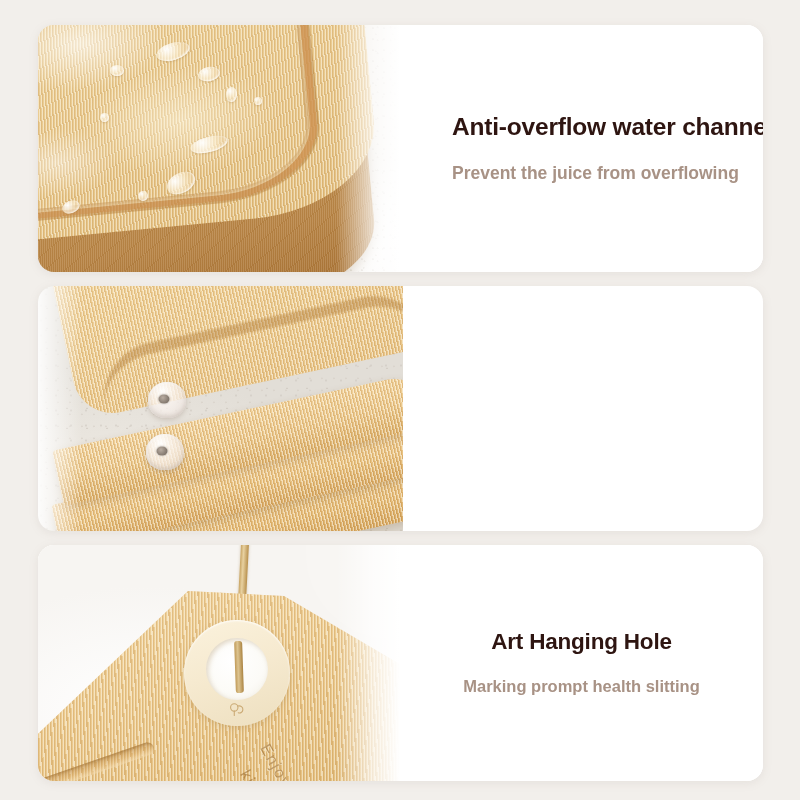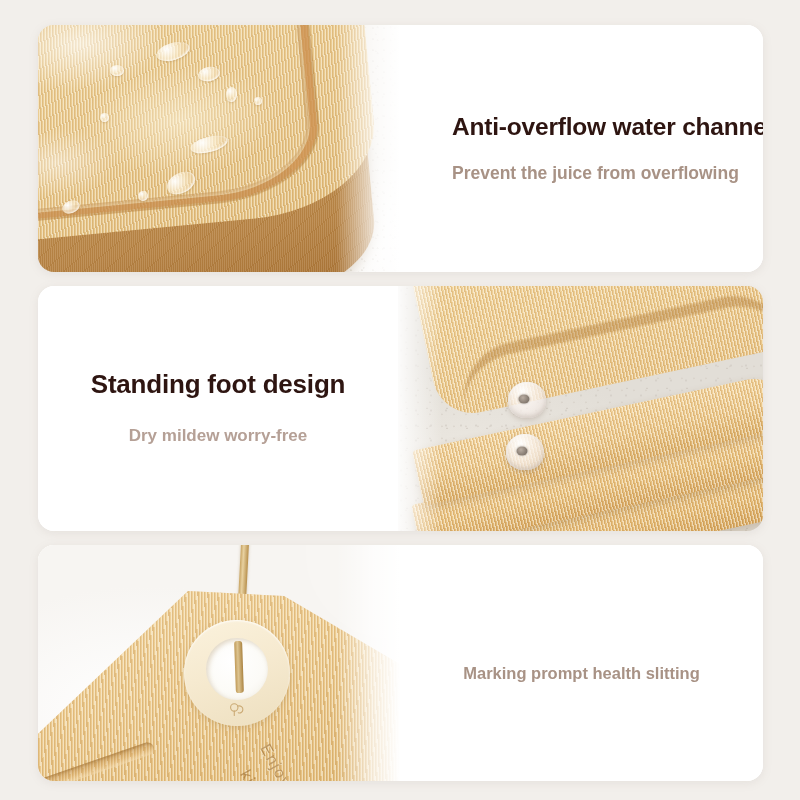--- a/index.html
+++ b/index.html
@@ -419,24 +419,20 @@
     </div>
 
     <div class="textpane align-left">
       <h2 class="ttl">Anti-overflow water channel</h2>
       <p class="sub">Prevent the juice from overflowing</p>
     </div>
   </section>
 
   <section class="panel" id="panel-2">
 
-    <div class="textpane align-center" style="flex:0 0 360px;">
-      <h2 class="ttl">Standing foot design</h2>
-      <p class="sub">Dry mildew worry-free</p>
-    </div>
 
     <div class="photo" id="photo-2">
       <div class="bg"></div>
       <div class="speckle2"></div>
 
       <div class="slab slab-c">
           <div class="face"></div>
         </div>
       <div class="slab slab-b">
           <div class="face"></div>
@@ -478,17 +474,18 @@
           <path d="M8 13.4v6.4" stroke="#b98f4e" stroke-width="1.6" stroke-linecap="round"></path>
         </svg>
       </div>
 
       <div class="rod-lower"></div>
 
       <div class="fade-r"></div>
     </div>
 
     <div class="textpane align-center">
+      <h2 class="ttl">Art Hanging Hole</h2>
       <p class="sub">Marking prompt health slitting</p>
     </div>
   </section>
 
 </div>
 
 </body></html>

